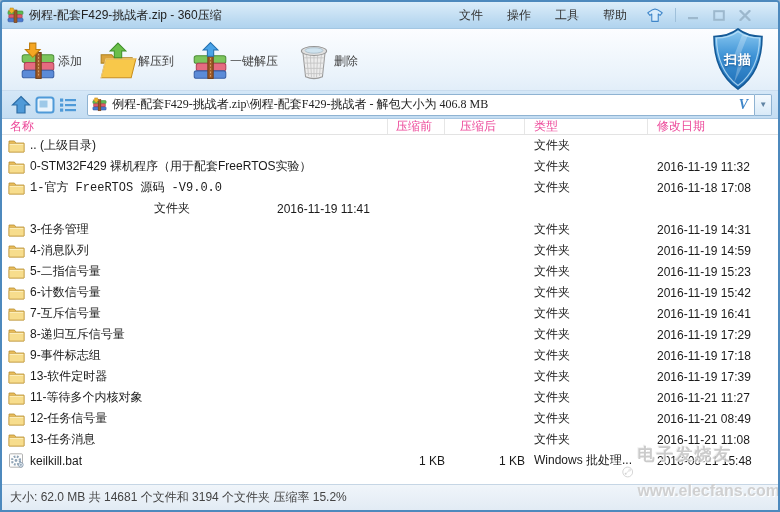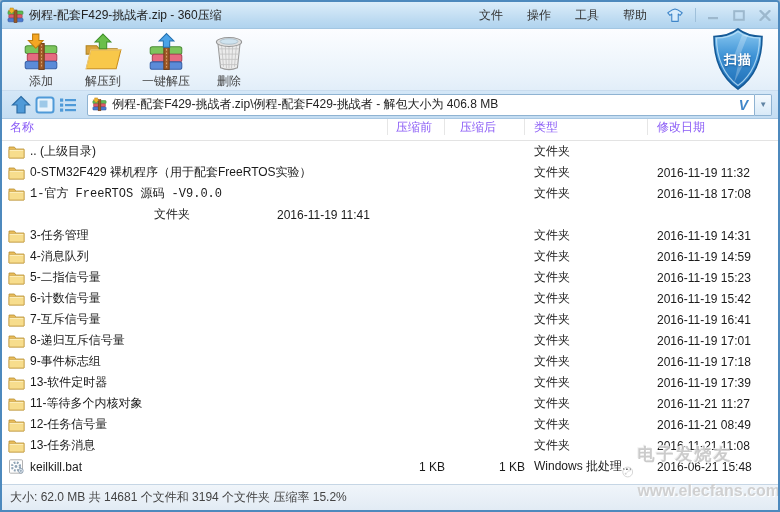--- a/index.html
+++ b/index.html
@@ -11,21 +11,21 @@
     border:2px solid #4d89bd; border-radius:4px 4px 0 0;
     background:#fff; overflow:hidden;
     display:flex; flex-direction:column;
   }
 
   
   .titlebar {
     height:27px; flex:0 0 27px;
     background:linear-gradient(#dcedfa,#bcdaf1 70%,#b0d3ee);
     border-bottom:1px solid #a3c6e2;
-    display:flex; align-items:center; padding:0 0 0 5px;
+    display:flex; align-items:center; padding:0 20px 0 5px;
     font-size:12px; color:#333;
   }
   .app-icon { width:17px; height:17px; margin-right:5px; flex:0 0 17px; }
   .win-title { flex:1 1 auto; white-space:nowrap; overflow:hidden; color:#222; }
   .menus { display:flex; align-items:center; }
   .menu-item { padding:3px 12px; cursor:default; color:#333; }
   .skin-btn { width:24px; height:20px; display:flex; align-items:center; justify-content:center; margin:0 4px; }
   .cap-divider { width:1px; height:14px; background:#9fc0da; margin:0 4px; }
   .cap-btn {
     width:26px; height:18px; display:flex; align-items:center; justify-content:center;
@@ -35,21 +35,21 @@
 
   
   .toolbar {
     height:62px; flex:0 0 62px;
     background:linear-gradient(#fcfdff,#eaf3fb 75%,#e2eef9);
     border-bottom:1px solid #c9dcee;
     display:flex; align-items:flex-start; padding:2px 0 0 8px;
   }
   .tool-btn {
     min-width:62px; padding:1px 8px 0; height:58px; border-radius:3px;
-    display:flex; flex-direction:column; align-items:center; justify-content:flex-start;
+    display:flex; flex-direction:row; align-items:center; justify-content:flex-start;
     font-size:12px; color:#444; cursor:default;
   }
   .tool-btn .ticon { width:40px; height:40px; display:block; }
   .tool-btn .tlabel { margin-top:1px; white-space:nowrap; }
 
   
   .scan-shield {
     position:absolute; top:25px; right:14px; width:52px; height:64px; z-index:30; cursor:pointer;
   }
   .scan-shield .scan-text {
@@ -63,35 +63,35 @@
     height:28px; flex:0 0 28px;
     background:linear-gradient(#d4e7f7,#c4ddf2);
     border-bottom:1px solid #aac8e2;
     display:flex; align-items:center; padding:0 6px 0 8px;
   }
   .nav-btn { width:26px; height:22px; display:flex; align-items:center; justify-content:center; margin-right:2px; border-radius:3px; }
   .addressbar {
     flex:0 0 auto; width:668px; height:22px; margin-left:6px;
     background:#fff; border:1px solid #8fb3d2; border-radius:2px 0 0 2px;
     display:flex; align-items:center; padding:0 6px 0 4px; font-size:12px; color:#222;
-    overflow:hidden; white-space:nowrap;
+    overflow:hidden; white-space:nowrap;font-family:Liberation Serif, serif;
   }
   .addressbar .mini-icon { width:15px; height:15px; margin-right:5px; flex:0 0 15px; }
   .addressbar .path { flex:1 1 auto; overflow:hidden; text-overflow:ellipsis; }
   .addressbar .vee { color:#3f86c9; font-weight:bold; font-size:14px; margin-left:6px; font-style:italic; }
   .addr-drop {
     width:20px; height:22px; border:1px solid #8fb3d2; border-left:none; border-radius:0 2px 2px 0;
     background:linear-gradient(#f4f9fd,#d9eaf8); display:flex; align-items:center; justify-content:center;
     color:#5f83a3; font-size:8px;
   }
 
   
   .filelist { flex:1 1 auto; background:#fff; overflow:hidden; font-size:12px; }
   .lheader {
-    height:22px; display:flex; align-items:flex-start; color:#8b5cf6;
+    height:16px; display:flex; align-items:flex-end; color:#ec4899;
     border-bottom:1px solid #e3e3e3; padding-left:6px;
   }
   .lheader .hcell { height:16px; line-height:16px; border-right:1px solid #e6e6e6; }
   .hname { flex:1 1 auto; padding-left:2px; }
   .hbefore { flex:0 0 57px; padding-left:8px; }
   .hafter  { flex:0 0 80px; padding-left:15px; }
   .htype   { flex:0 0 123px; padding-left:9px; }
   .hdate   { flex:0 0 130px; padding-left:9px; border-right:none !important; }
 
   .row { height:21px; display:flex; align-items:center; padding-left:6px; color:#1a1a1a; cursor:default; }
@@ -456,21 +456,21 @@
                 <path d="M1 5.6 h15 v8.4 H1 Z" fill="#f7dd8d" stroke="#c9a247" stroke-width="0.8"></path>
                 <path d="M1.8 6.4 h13.4" stroke="#fdf0c0" stroke-width="1"></path>
               </svg>
             </span>
 
             <span style="overflow:hidden;text-overflow:ellipsis;white-space:nowrap;">8-递归互斥信号量</span>
           </span>
           <span class="cell cbefore"></span>
           <span class="cell cafter"></span>
           <span class="cell ctype">文件夹</span>
-          <span class="cell cdate">2016-11-19 17:01</span>
+          <span class="cell cdate">2016-11-19 17:29</span>
         </div>
 
         <div class="row i-folder">
           <span class="cell cname">
             <span class="ficon folder-ic">
               <svg viewBox="0 0 17 15" width="17" height="15">
                 <path d="M1 3 h5.4 l1.4 2 H16 v9 H1 Z" fill="#e9bc5a" stroke="#b98f33" stroke-width="0.8"></path>
                 <path d="M1 5.6 h15 v8.4 H1 Z" fill="#f7dd8d" stroke="#c9a247" stroke-width="0.8"></path>
                 <path d="M1.8 6.4 h13.4" stroke="#fdf0c0" stroke-width="1"></path>
               </svg>

